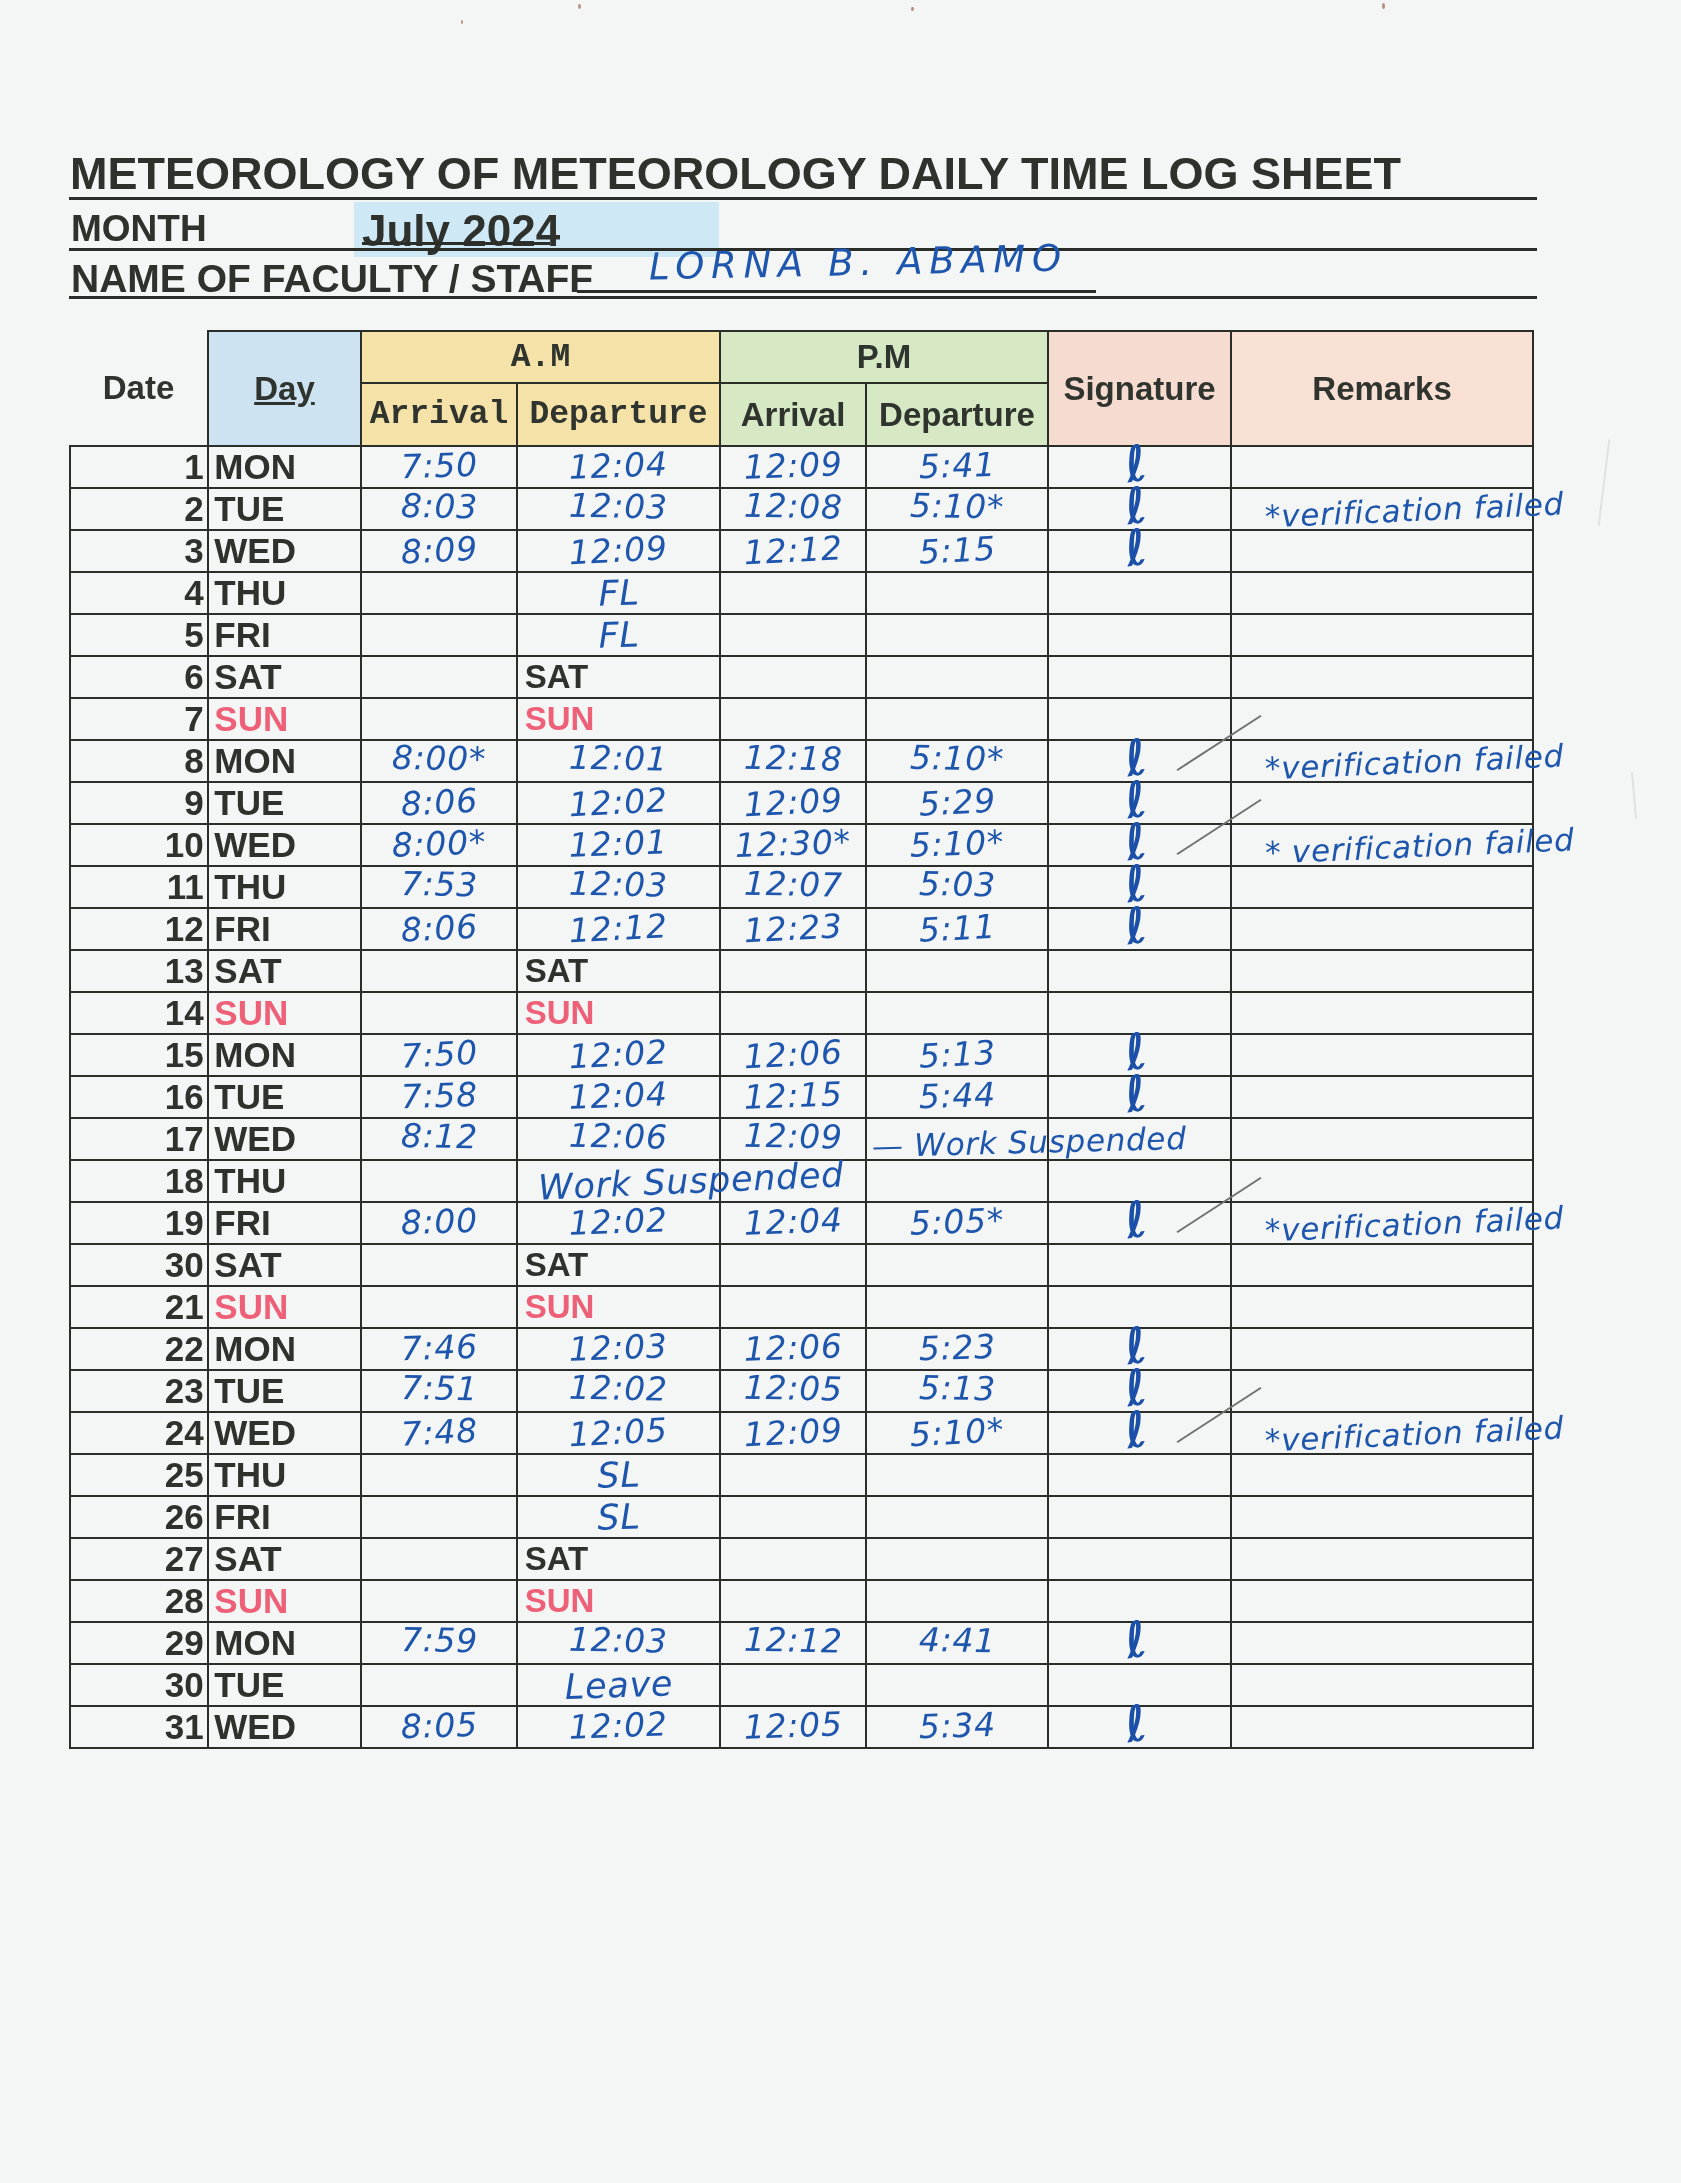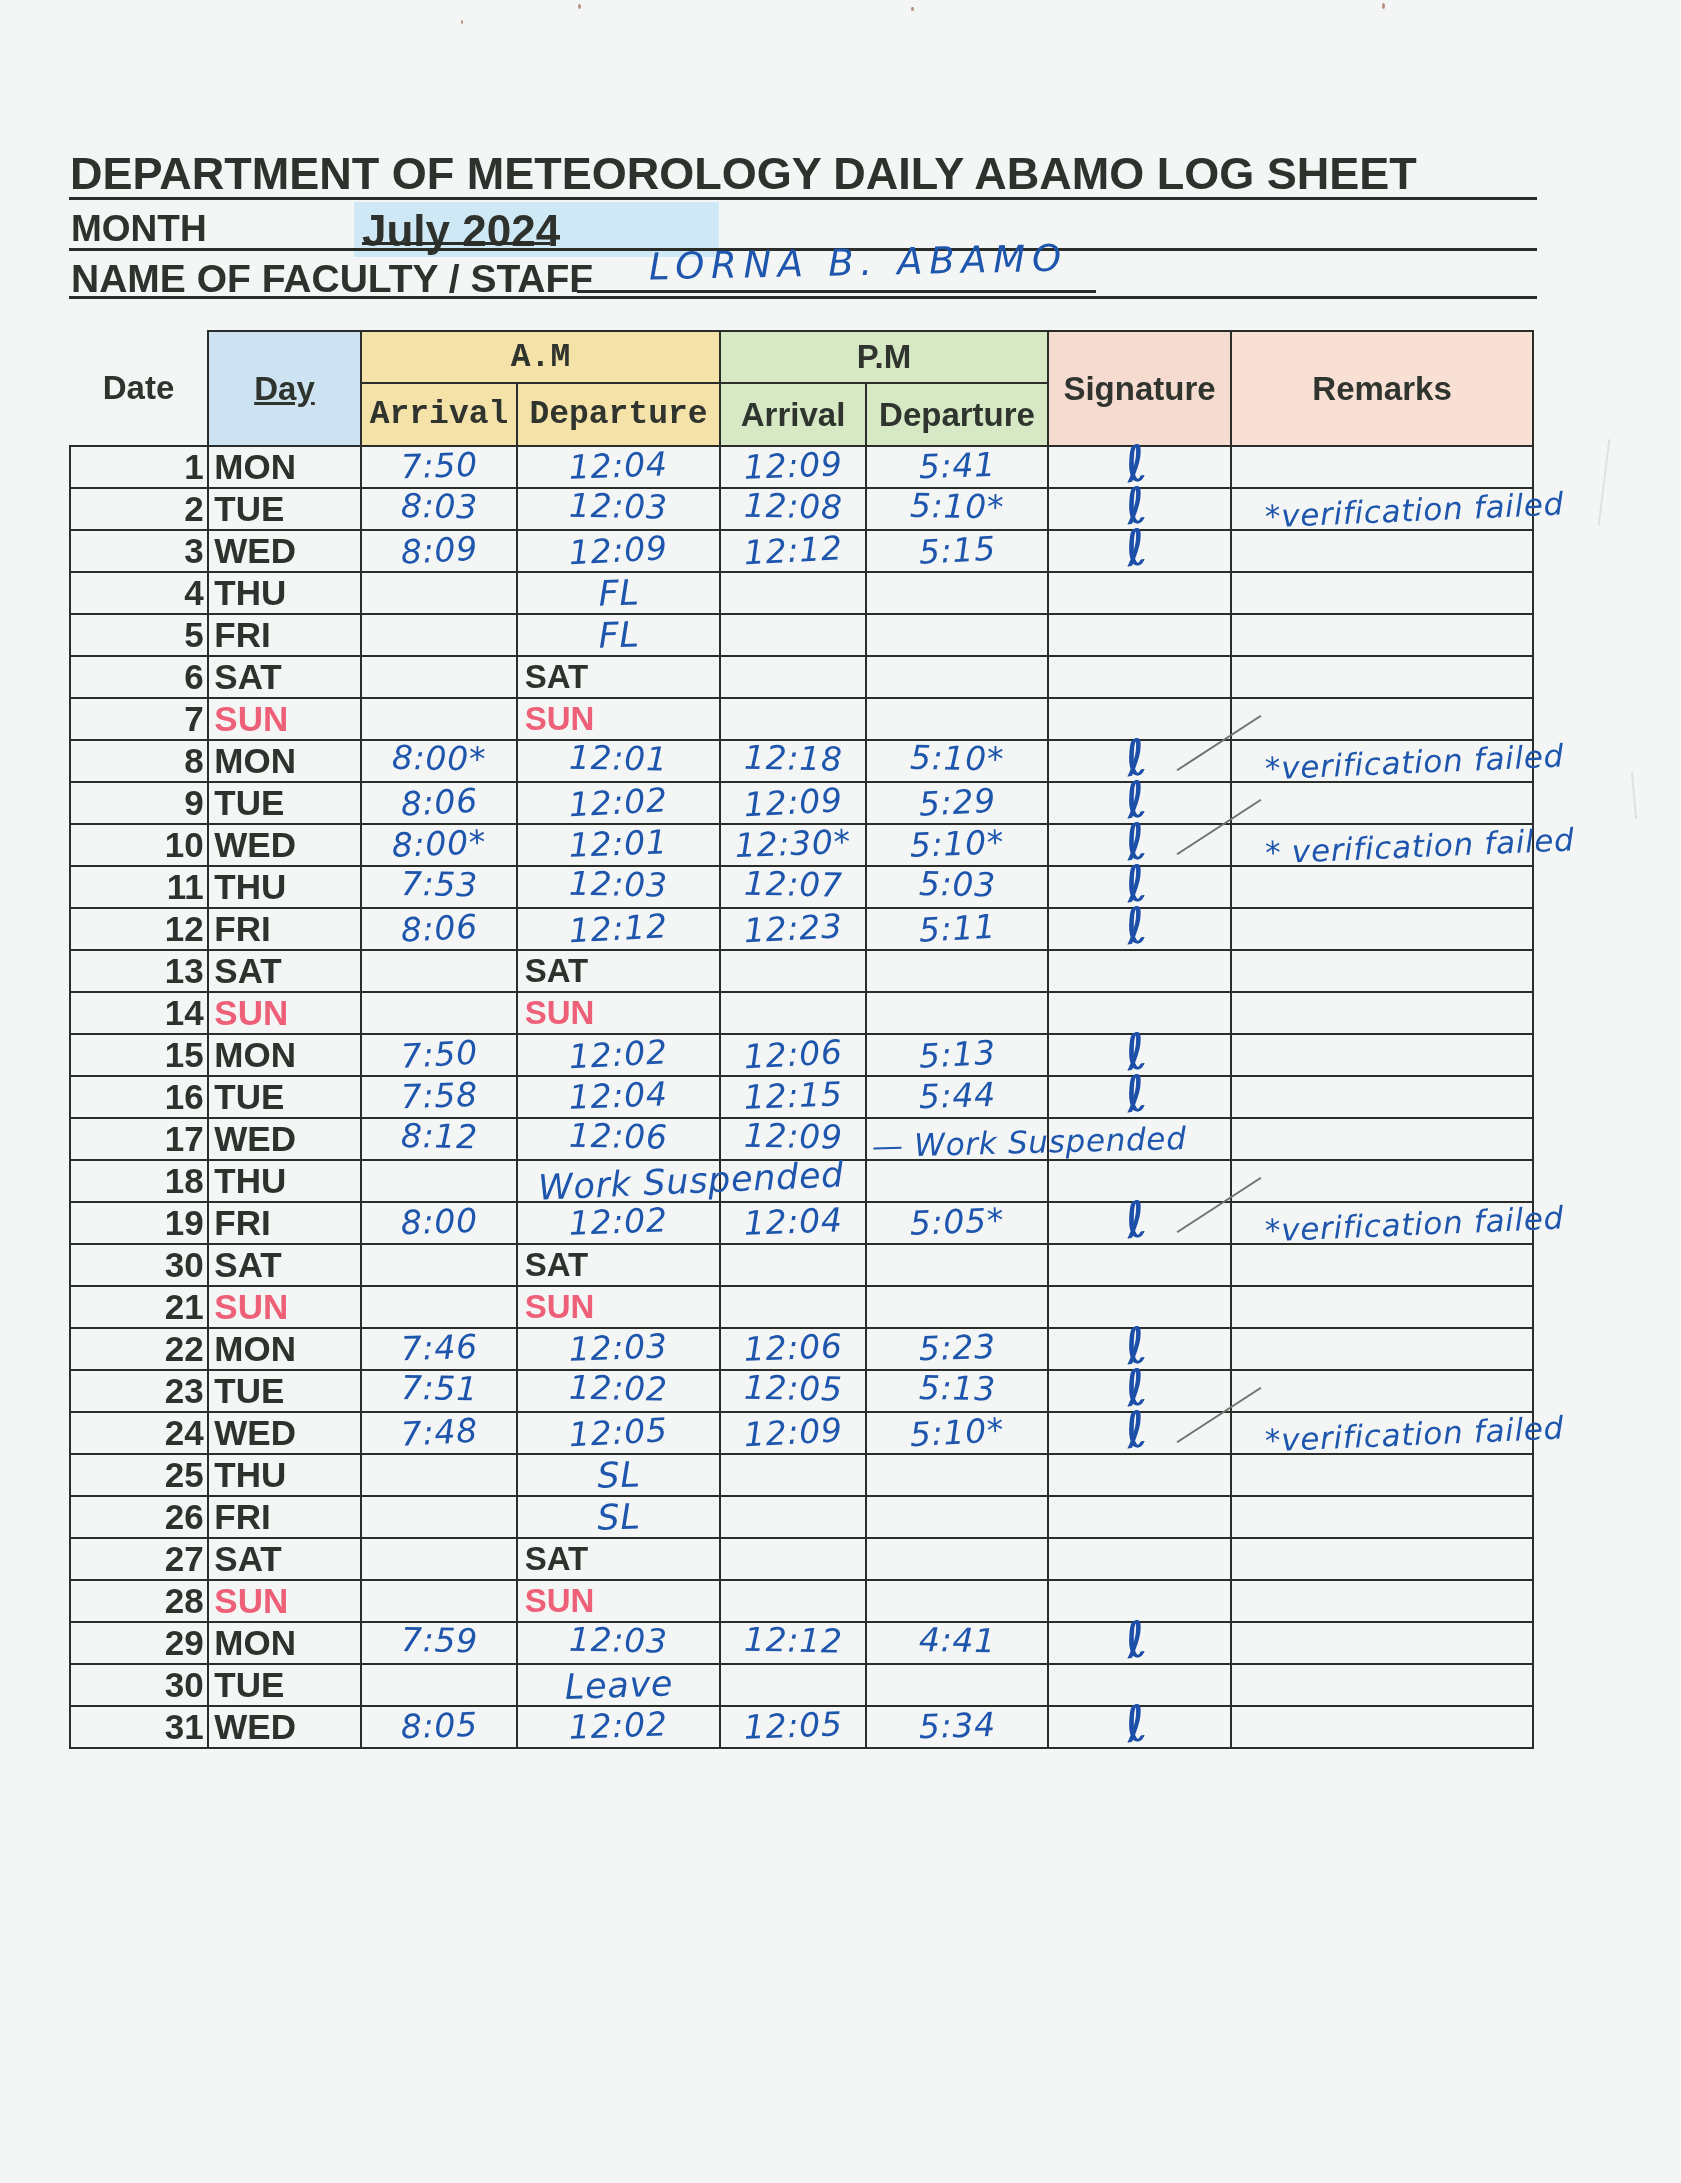--- a/index.html
+++ b/index.html
@@ -56,21 +56,21 @@
   .slash{position:absolute;right:-39px;top:1.3px;width:100px;height:0;border-top:2px solid #6f7370;
       transform:rotate(-33deg);z-index:4;}
   .remark{position:absolute;left:33px;top:2.7px;font-size:31px;white-space:nowrap;transform:rotate(-2.5deg);z-index:6;}
   
   .speck{position:absolute;border-radius:50%;background:rgba(135,62,40,.55);}
   .streak{position:absolute;width:2px;background:rgba(80,85,80,.12);}
 </style>
 </head>
 <body>
 
-<div class="abs doc-title">DEPARTMENT OF METEOROLOGY DAILY ABAMO LOG SHEET</div>
+<div class="abs doc-title">METEOROLOGY OF METEOROLOGY DAILY TIME LOG SHEET</div>
 <div class="abs rule rule-1"></div>
 
 <div class="abs month-label">MONTH</div>
 <div class="abs month-highlight"></div>
 <div class="abs month-value">July 2024</div>
 <div class="abs month-underline"></div>
 <div class="abs rule rule-2"></div>
 
 <div class="abs name-label">NAME OF FACULTY / STAFF</div>
 <div class="abs name-value">LORNA B. ABAMO</div>

